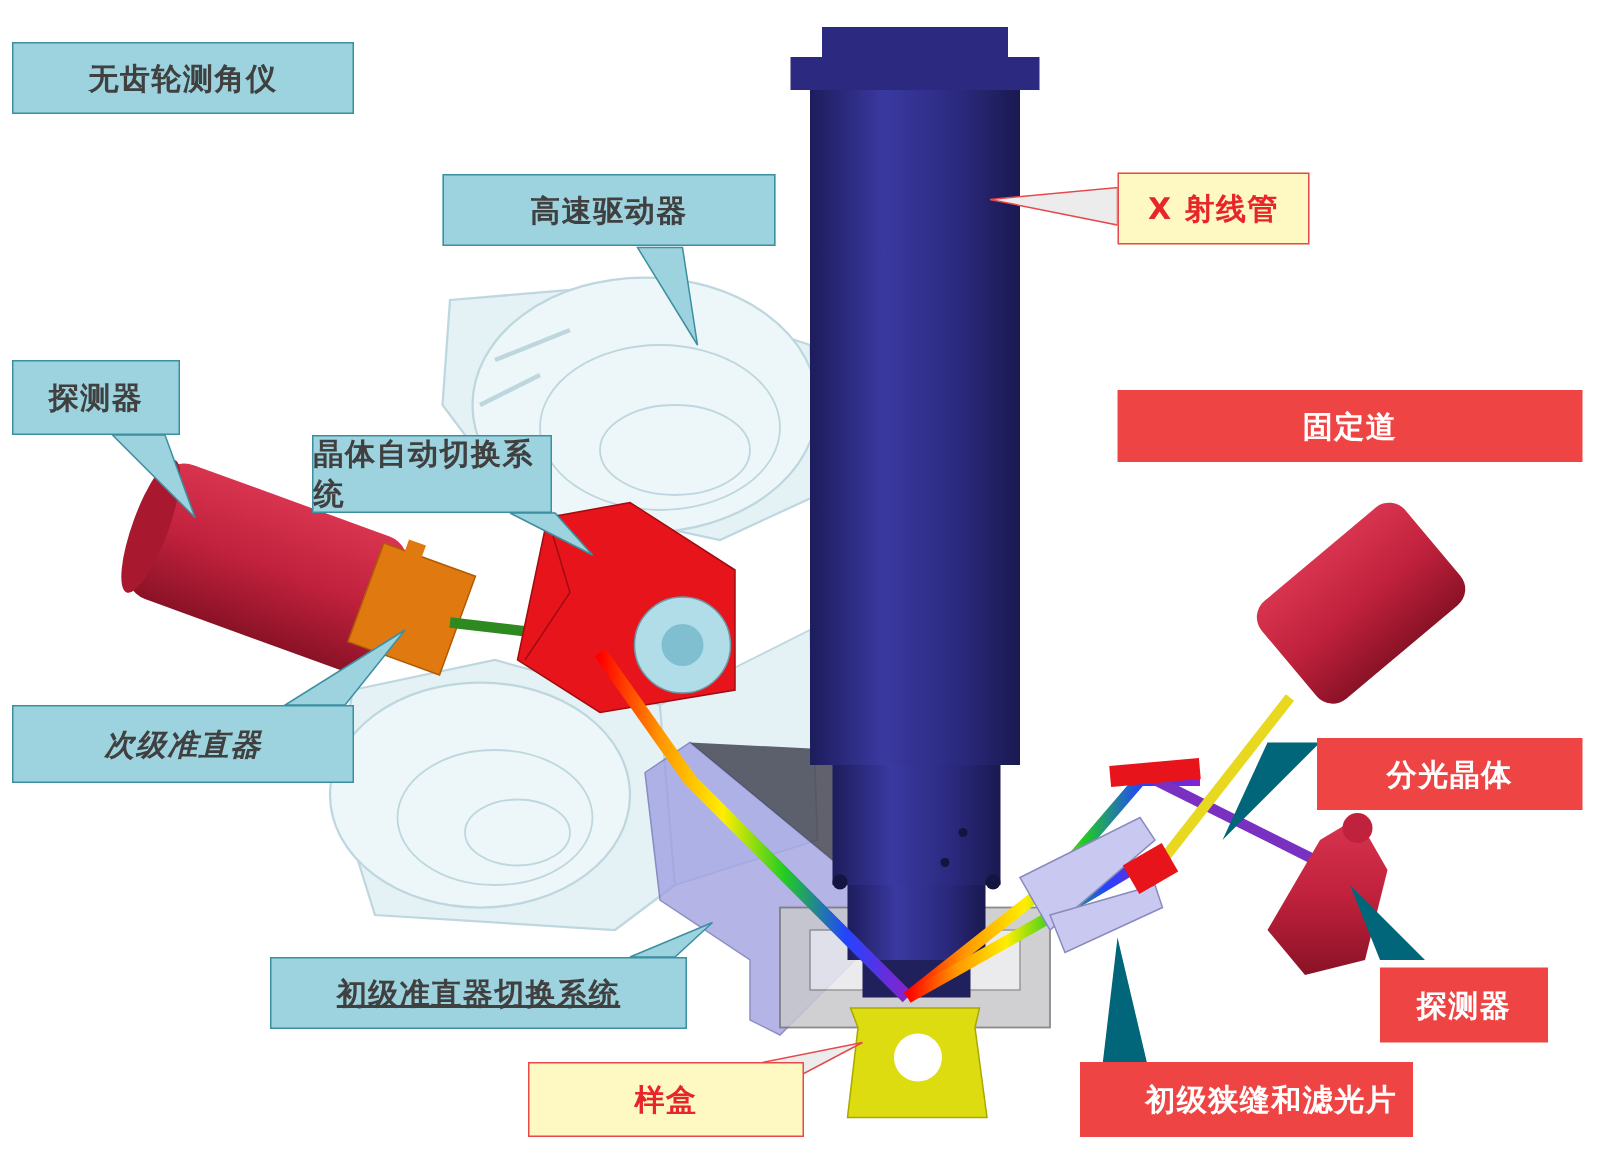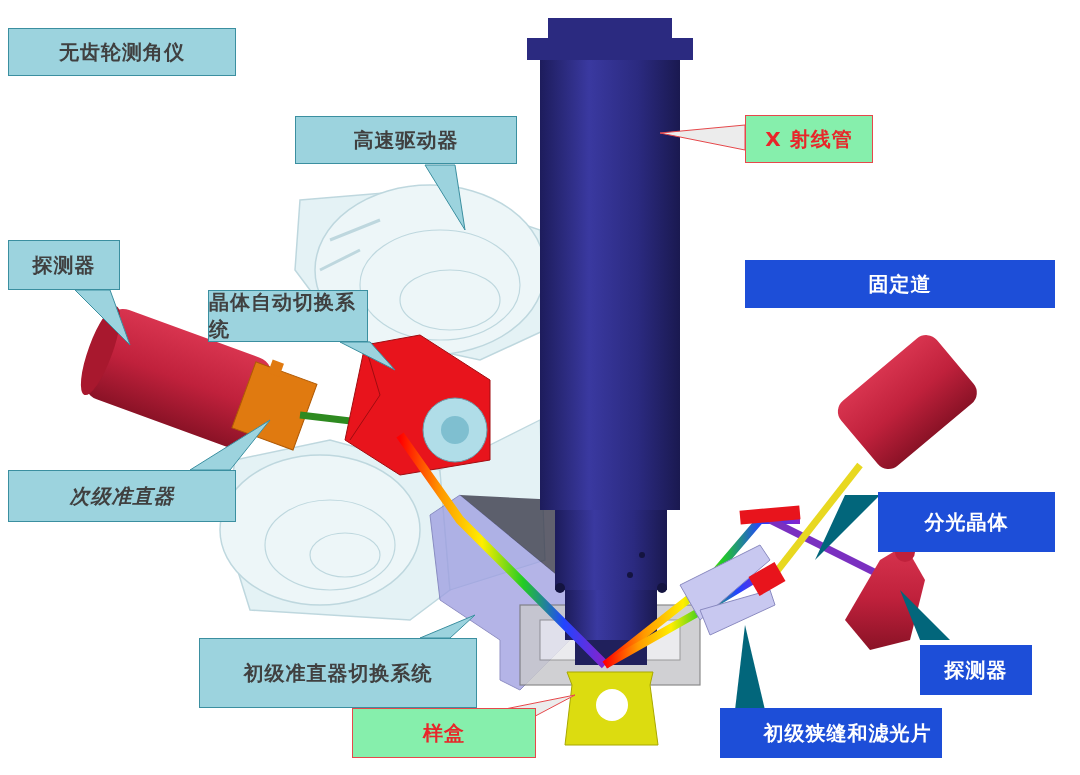--- a/index.html
+++ b/index.html
@@ -2,22 +2,22 @@
 <html><head>
 <meta charset="utf-8">
 <style>
   html, body { margin: 0; padding: 0; }
   body { width: 1080px; height: 775px; background: #ffffff; position: relative; overflow: hidden;
          font-family: "DejaVu Sans", "Liberation Sans", sans-serif; }
   #art { position: absolute; left: 0; top: 0; width: 1080px; height: 775px; }
   .lbl { position: absolute; display: flex; align-items: center; justify-content: center;
          font-size: 20px; font-weight: bold; box-sizing: border-box; letter-spacing: 1px; }
   .light { background: #9cd3de; color: #404040; border: 1.5px solid #3b8fa0; }
-  .dark  { background: #1d4ed8; color: #ffffff; font-family: Liberation Serif, serif; }
-  .red   { background: #86efac; color: #e8262a; border: 1.5px solid #e6484b; }
+  .dark  { background: #ef4444; color: #ffffff; font-family: Liberation Serif, serif; }
+  .red   { background: #fef9c3; color: #e8262a; border: 1.5px solid #e6484b; }
 </style>
 </head>
 <body>
 
 <svg id="art" viewBox="0 0 1080 775" xmlns="http://www.w3.org/2000/svg">
   <defs>
     <linearGradient id="tubeGrad" x1="0" x2="1" y1="0" y2="0">
       <stop offset="0" stop-color="#1d1c5c"></stop>
       <stop offset="0.35" stop-color="#3a39a0"></stop>
       <stop offset="0.7" stop-color="#2b2a80"></stop>
@@ -137,17 +137,17 @@
   <polygon points="735,710 765,710 745,625" fill="#02667b"></polygon>
 </svg>
 
 <div class="lbl light" style="left:8px;top:28px;width:228px;height:48px;">无齿轮测角仪</div>
 <div class="lbl light" style="left:275px;top:116px;width:222px;height:48px;margin-left:20px;">高速驱动器</div>
 <div class="lbl red" style="left:745px;top:115px;width:128px;height:48px;">X 射线管</div>
 <div class="lbl dark" style="left:745px;top:260px;width:310px;height:48px;">固定道</div>
 <div class="lbl light" style="left:8px;top:240px;width:112px;height:50px;">探测器</div>
 <div class="lbl light" style="left:208px;top:290px;width:160px;height:52px;">晶体自动切换系统</div>
 <div class="lbl light" style="left:8px;top:470px;width:228px;height:52px;font-style:italic;">次级准直器</div>
-<div class="lbl light" style="left:199px;top:638px;width:278px;height:70px;">初级准直器切换系统</div>
+<div class="lbl light" style="left:180px;top:638px;width:278px;height:48px;text-decoration:underline;">初级准直器切换系统</div>
 <div class="lbl red" style="left:308px;top:708px;width:184px;height:50px;margin-left:44px;">样盒</div>
-<div class="lbl dark" style="left:878px;top:492px;width:177px;height:60px;">分光晶体</div>
+<div class="lbl dark" style="left:878px;top:492px;width:177px;height:48px;">分光晶体</div>
 <div class="lbl dark" style="left:920px;top:645px;width:112px;height:50px;">探测器</div>
 <div class="lbl dark" style="left:720px;top:708px;width:222px;height:50px;padding-left:33px;">初级狭缝和滤光片</div>
 
 </body></html>

